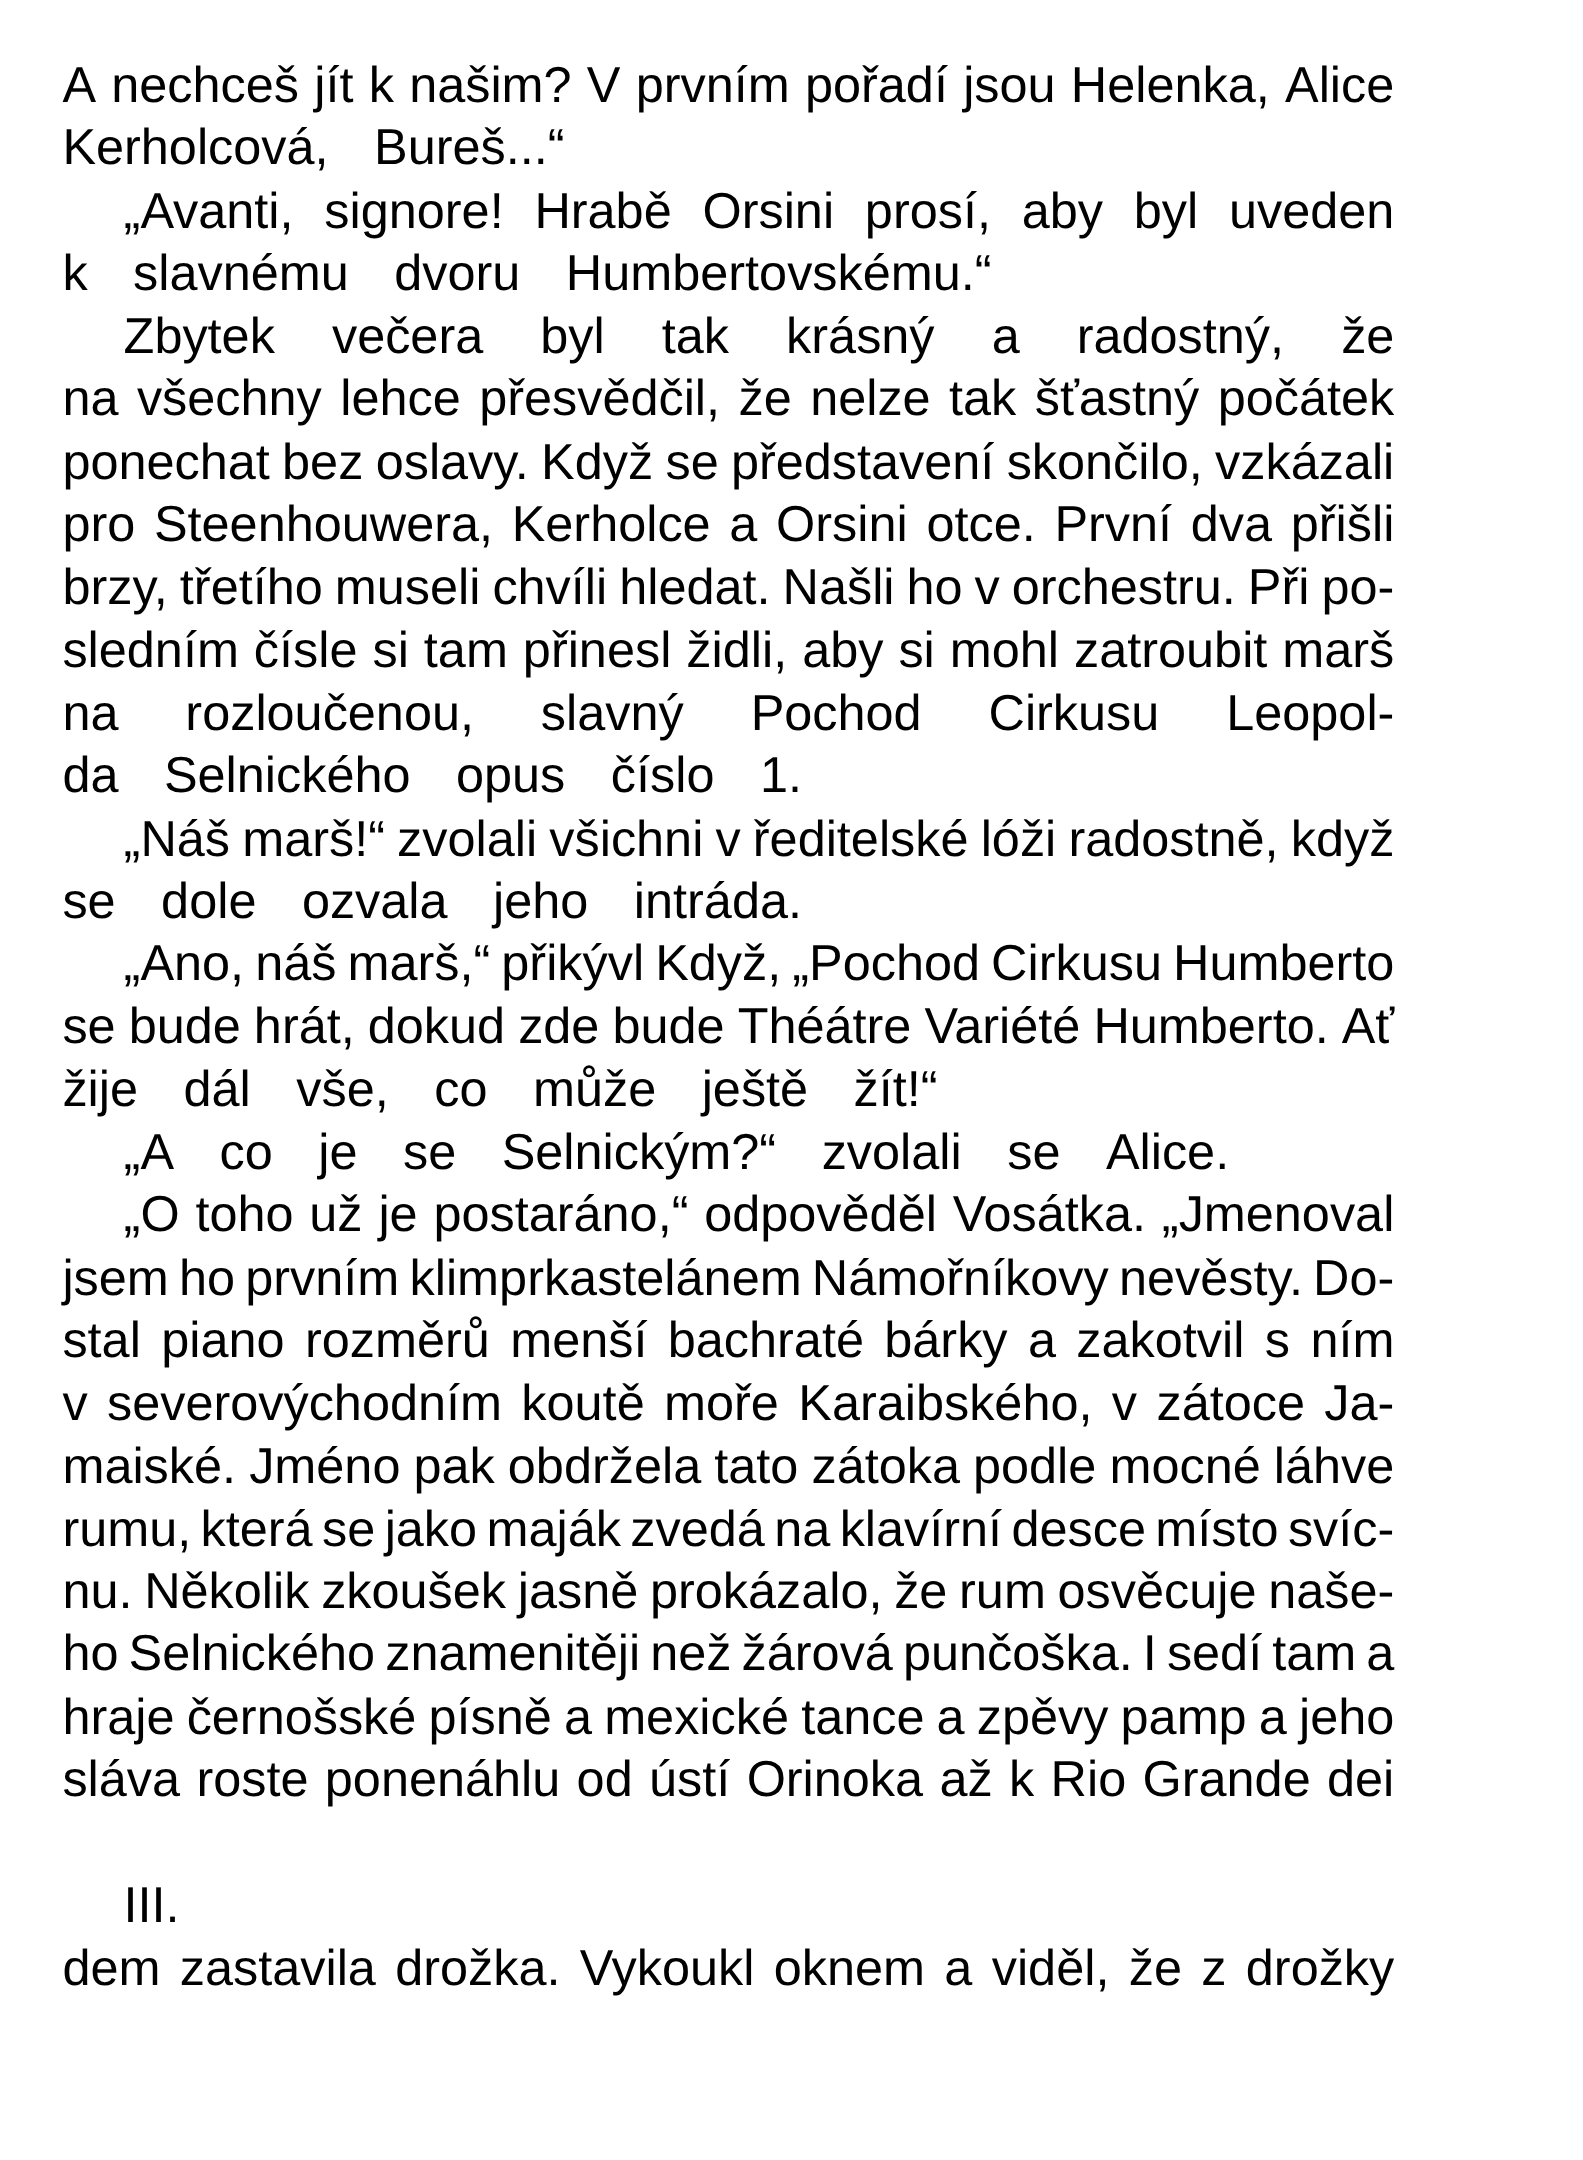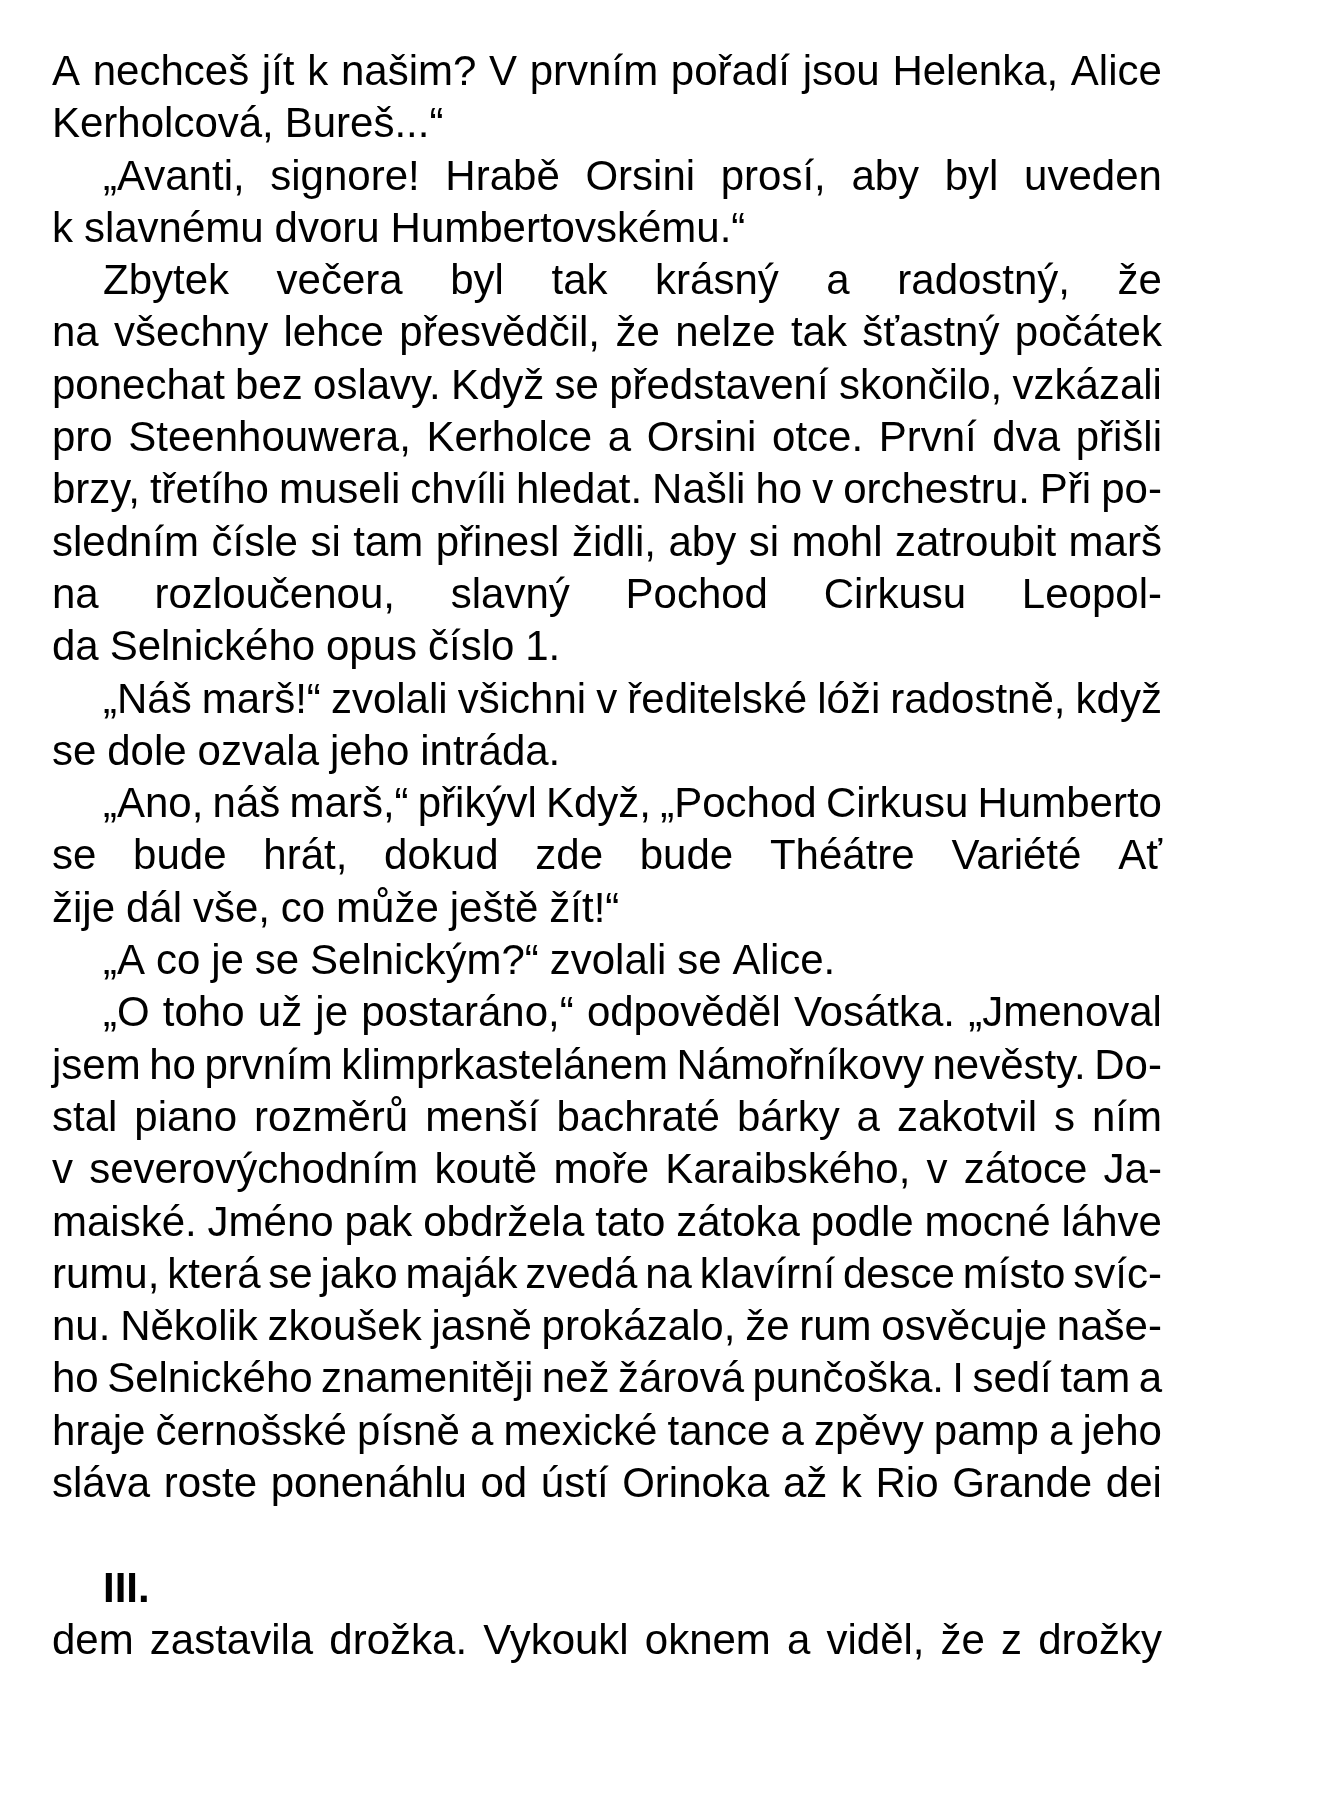--- a/index.html
+++ b/index.html
@@ -20,34 +20,34 @@
       width: 1110px;
       font-family: "Liberation Sans", sans-serif;
       font-size: 42px;
       line-height: 52.3px;
       color: #000000;
     }
     .blank {
       height: 52.3px;
     }
     .heading {
-      font-weight: bold;
+      font-weight: normal;
       padding-left: 51px;
       height: 52.3px;
       white-space: nowrap;
     }
     
     .jline {
       display: flex;
       justify-content: space-between;
       height: 52.3px;
       white-space: pre;
     }
     .jline.indent { padding-left: 51px; }
-    .jline.last { justify-content: flex-start; }
+    .jline.last { justify-content: flex-start; gap: 27px; }
     .jline.last .word { margin-right: 0.26em; }
     .jline .word { display: inline-block; }
     .word .italic { }
   </style>
 </head>
 <body>
 
 <div class="page">
   <div id="chapter-body">
       <div>
@@ -67,21 +67,21 @@
         <div class="jline"><span class="word">sledním</span><span class="word">čísle</span><span class="word">si</span><span class="word">tam</span><span class="word">přinesl</span><span class="word">židli,</span><span class="word">aby</span><span class="word">si</span><span class="word">mohl</span><span class="word">zatroubit</span><span class="word">marš</span></div>
         <div class="jline"><span class="word">na</span><span class="word">rozloučenou,</span><span class="word">slavný</span><span class="word"><span class="italic">Pochod</span></span><span class="word"><span class="italic">Cirkusu</span></span><span class="word">Leopol-</span></div>
         <div class="jline last"><span class="word">da</span><span class="word">Selnického</span><span class="word">opus</span><span class="word">číslo</span><span class="word">1.</span></div>
       </div>
       <div>
         <div class="jline indent"><span class="word">„Náš</span><span class="word">marš!“</span><span class="word">zvolali</span><span class="word">všichni</span><span class="word">v</span><span class="word">ředitelské</span><span class="word">lóži</span><span class="word">radostně,</span><span class="word">když</span></div>
         <div class="jline last"><span class="word">se</span><span class="word">dole</span><span class="word">ozvala</span><span class="word">jeho</span><span class="word">intráda.</span></div>
       </div>
       <div>
         <div class="jline indent"><span class="word">„Ano,</span><span class="word">náš</span><span class="word">marš,“</span><span class="word">přikývl</span><span class="word">Když,</span><span class="word">„Pochod</span><span class="word">Cirkusu</span><span class="word">Humberto</span></div>
-        <div class="jline"><span class="word">se</span><span class="word">bude</span><span class="word">hrát,</span><span class="word">dokud</span><span class="word">zde</span><span class="word">bude</span><span class="word">Théátre</span><span class="word">Variété</span><span class="word">Ať</span></div>
+        <div class="jline"><span class="word">se</span><span class="word">bude</span><span class="word">hrát,</span><span class="word">dokud</span><span class="word">zde</span><span class="word">bude</span><span class="word">Théátre</span><span class="word">Variété</span><span class="word">Humberto.</span><span class="word">Ať</span></div>
         <div class="jline last"><span class="word">žije</span><span class="word">dál</span><span class="word">vše,</span><span class="word">co</span><span class="word">může</span><span class="word">ještě</span><span class="word">žít!“</span></div>
       </div>
       <div>
         <div class="jline indent last"><span class="word">„A</span><span class="word">co</span><span class="word">je</span><span class="word">se</span><span class="word">Selnickým?“</span><span class="word">zvolali</span><span class="word">se</span><span class="word">Alice.</span></div>
       </div>
       <div>
         <div class="jline indent"><span class="word">„O</span><span class="word">toho</span><span class="word">už</span><span class="word">je</span><span class="word">postaráno,“</span><span class="word">odpověděl</span><span class="word">Vosátka.</span><span class="word">„Jmenoval</span></div>
         <div class="jline"><span class="word">jsem</span><span class="word">ho</span><span class="word">prvním</span><span class="word">klimprkastelánem</span><span class="word">Námořníkovy</span><span class="word">nevěsty.</span><span class="word">Do-</span></div>
         <div class="jline"><span class="word">stal</span><span class="word">piano</span><span class="word">rozměrů</span><span class="word">menší</span><span class="word">bachraté</span><span class="word">bárky</span><span class="word">a</span><span class="word">zakotvil</span><span class="word">s</span><span class="word">ním</span></div>
         <div class="jline"><span class="word">v</span><span class="word">severovýchodním</span><span class="word">koutě</span><span class="word">moře</span><span class="word">Karaibského,</span><span class="word">v</span><span class="word">zátoce</span><span class="word">Ja-</span></div>

